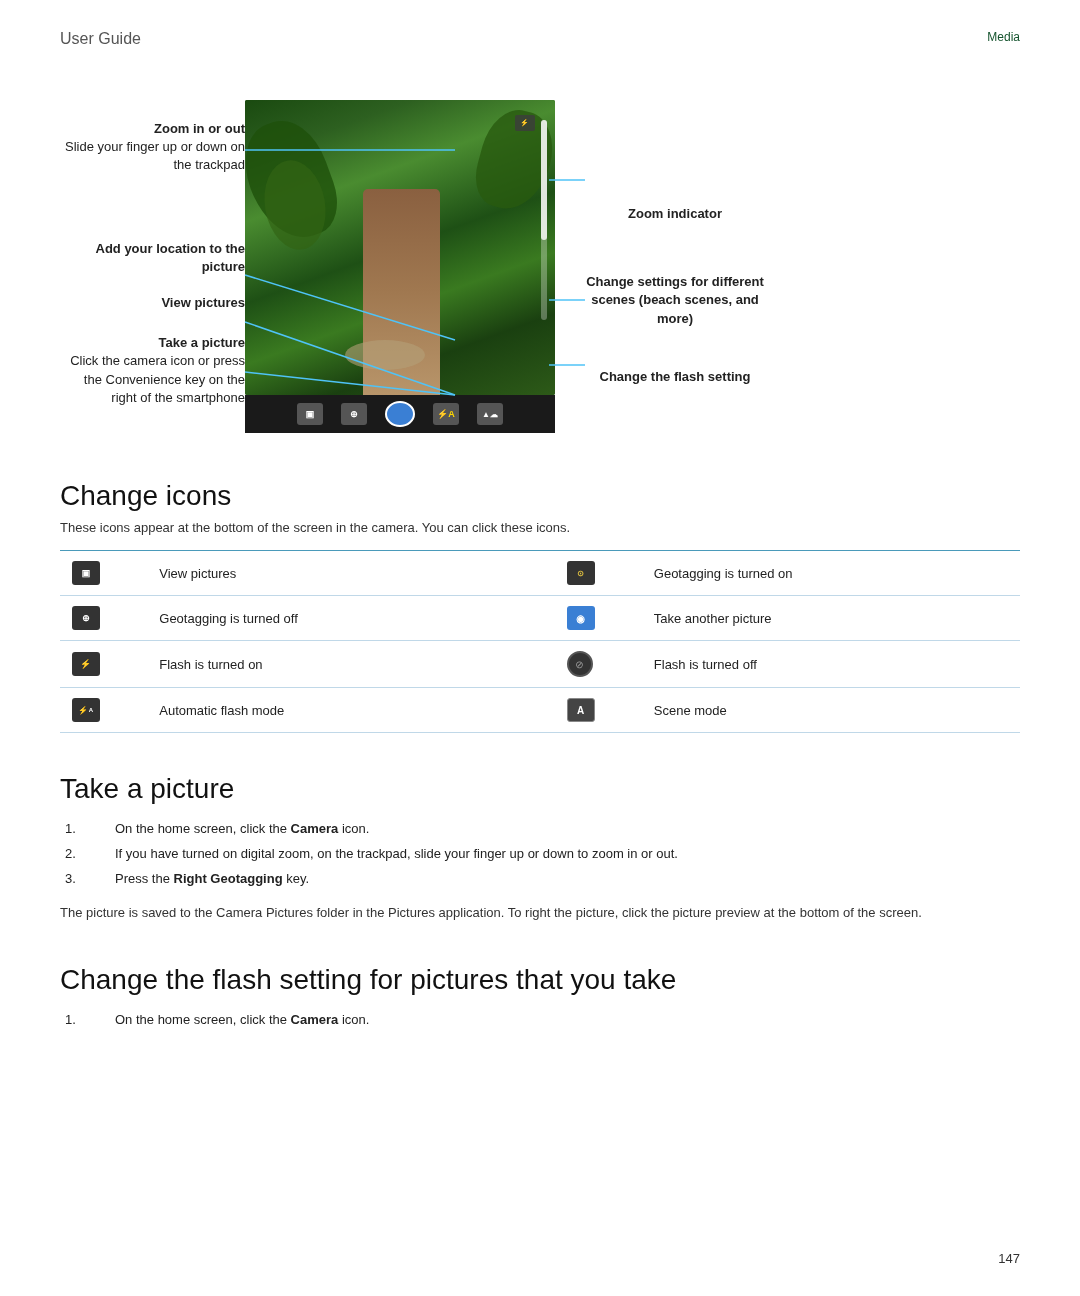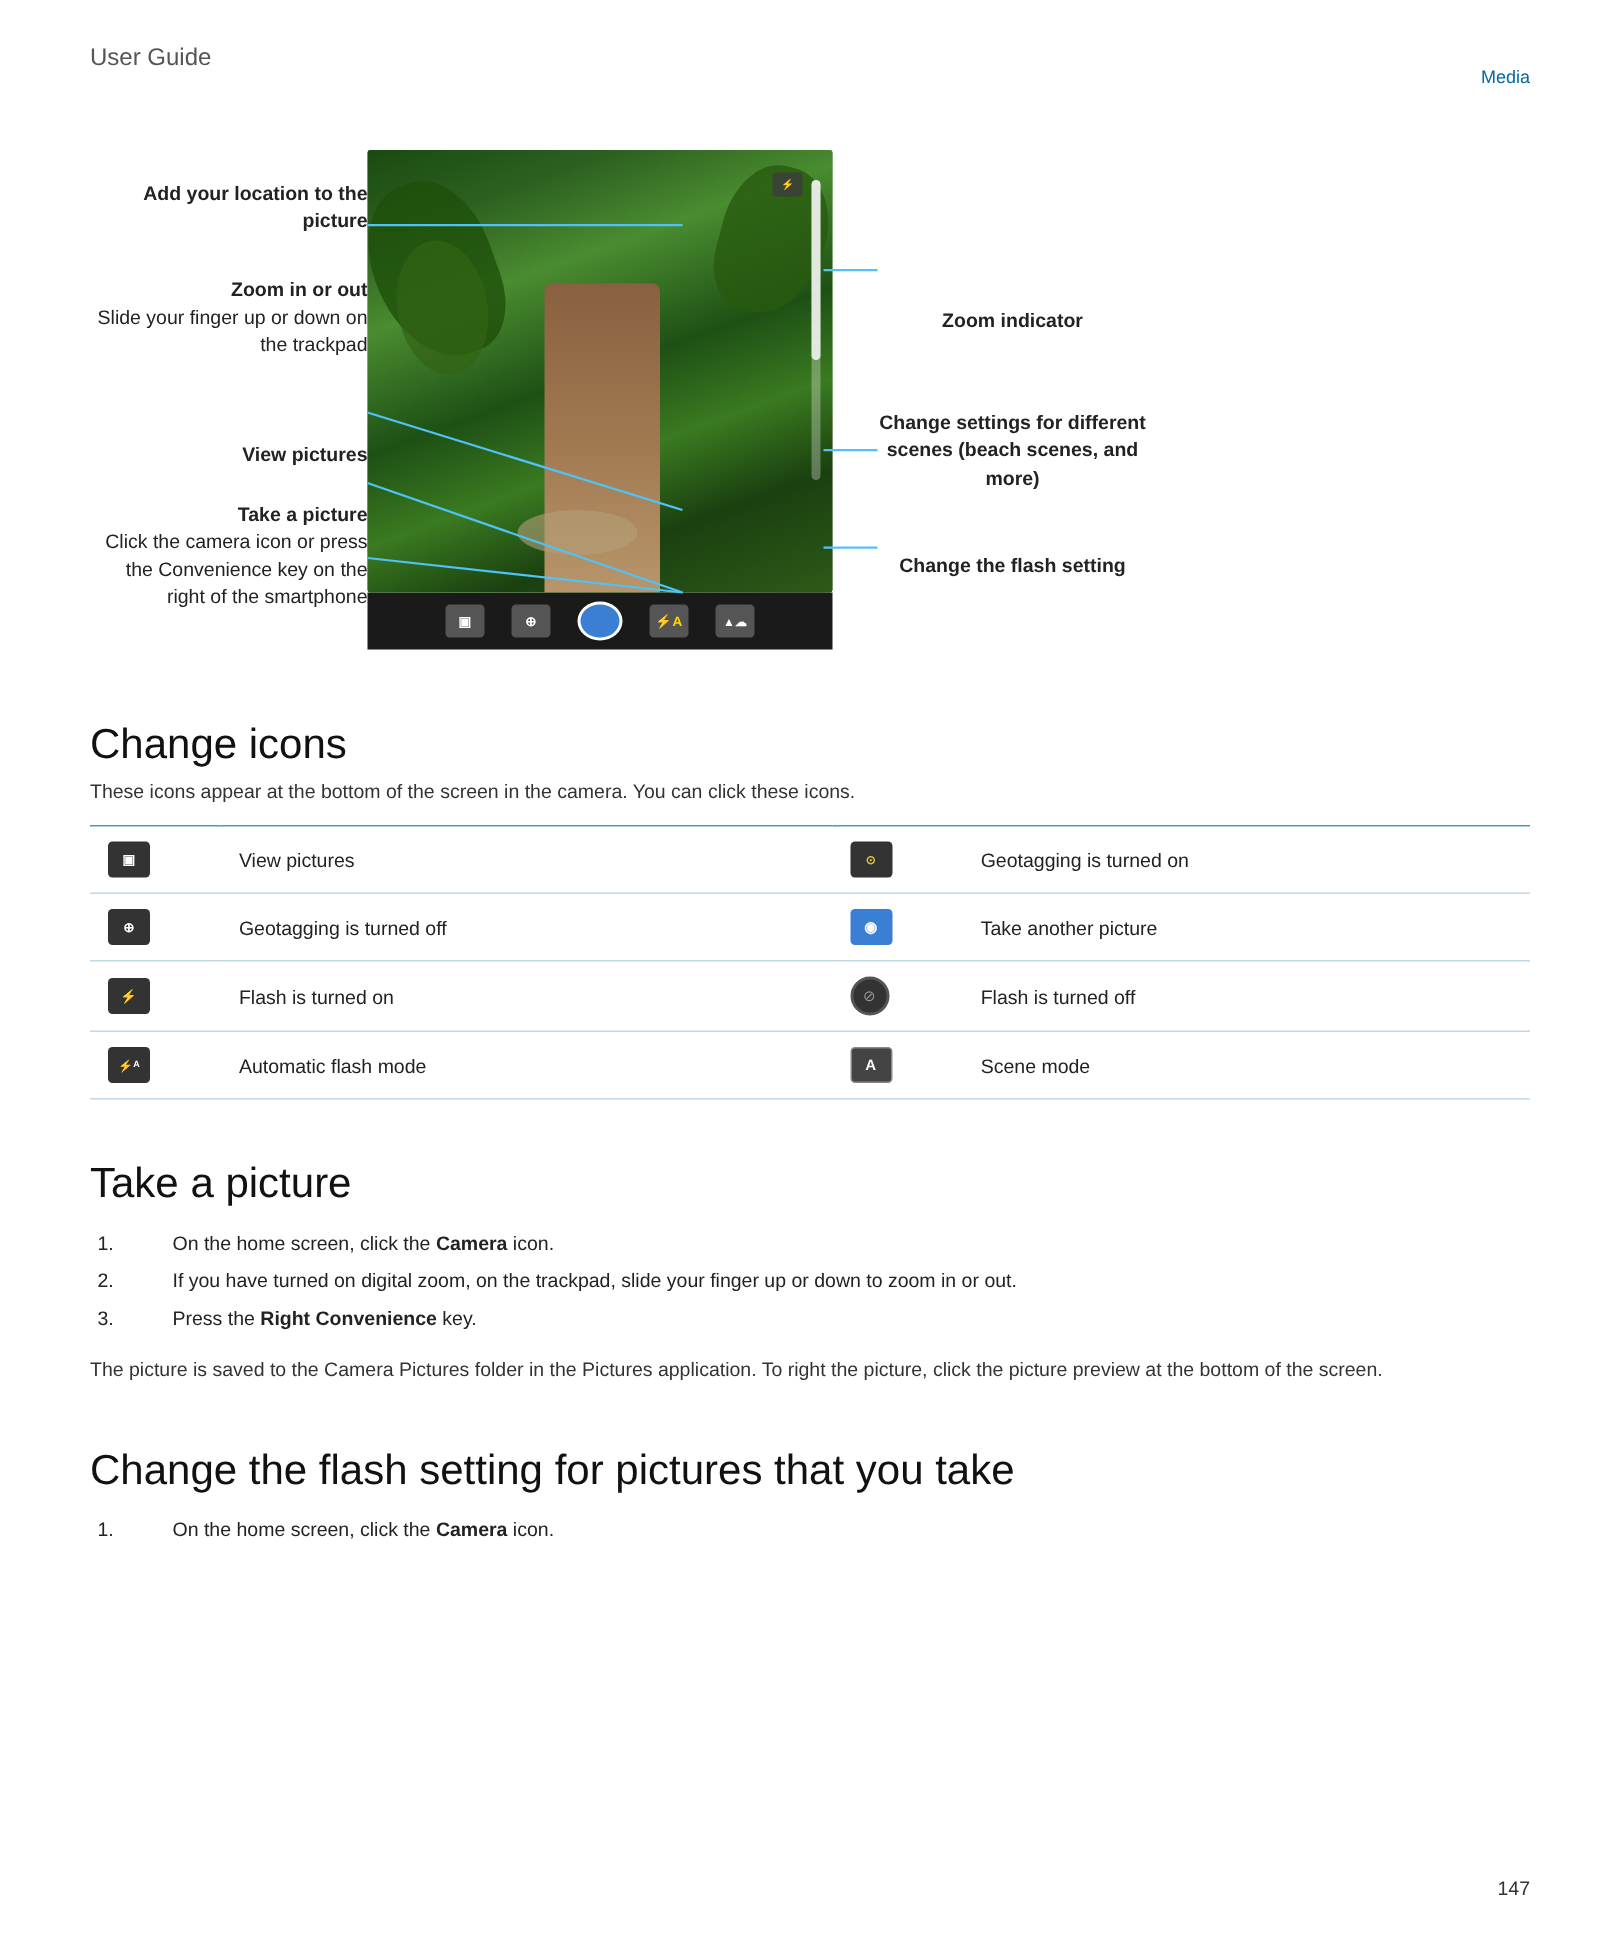--- a/index.html
+++ b/index.html
@@ -15,24 +15,24 @@
     }
     .header-left {
       position: absolute;
       top: 30px;
       left: 60px;
       font-size: 16px;
       color: #555;
     }
     .header-right {
       position: absolute;
-      top: 44px;
+      top: 30px;
       right: 60px;
       font-size: 12px;
-      color: #0369a1;
+      color: #14532d;
       text-align: right;
     }
     .page-number {
       position: absolute;
       bottom: 30px;
       right: 60px;
       font-size: 13px;
       color: #333;
     }
     .left-labels {
@@ -273,26 +273,26 @@
   </style>
 </head>
 <body>
 
 <div class="header-left">User Guide</div>
 <div class="header-right">Media</div>
 
 <div class="diagram-wrapper">
 
   <div class="left-labels">
-    <div class="left-label-item" style="margin-bottom:18px; margin-top:10px;">
-      <strong>Add your location to the picture</strong>
-    </div>
     <div class="left-label-item" style="margin-top:10px; margin-bottom:55px;">
       <strong>Zoom in or out</strong>
       <span>Slide your finger up or down on the trackpad</span>
+    </div>
+    <div class="left-label-item" style="margin-bottom:18px; margin-top:10px;">
+      <strong>Add your location to the picture</strong>
     </div>
     <div class="left-label-item" style="margin-bottom:22px;">
       <strong>View pictures</strong>
     </div>
     <div class="left-label-item" style="margin-bottom:0;">
       <strong>Take a picture</strong>
       <span>Click the camera icon or press the Convenience key on the right of the smartphone</span>
     </div>
   </div>
 
@@ -420,21 +420,21 @@
     <li>
       <span class="num-label">1.</span>
       <span class="list-text">On the home screen, click the <strong>Camera</strong> icon.</span>
     </li>
     <li>
       <span class="num-label">2.</span>
       <span class="list-text">If you have turned on digital zoom, on the trackpad, slide your finger up or down to zoom in or out.</span>
     </li>
     <li>
       <span class="num-label">3.</span>
-      <span class="list-text">Press the <strong>Right Convenience</strong> key.</span>
+      <span class="list-text">Press the <strong>Right Geotagging</strong> key.</span>
     </li>
   </ol>
   <p class="paragraph-text">The picture is saved to the Camera Pictures folder in the Pictures application. To right the picture, click the picture preview at the bottom of the screen.</p>
 </div>
 
 <div style="margin-top:40px;">
   <h2 class="section3-title">Change the flash setting for pictures that you take</h2>
   <ol class="numbered-list">
     <li>
       <span class="num-label">1.</span>

